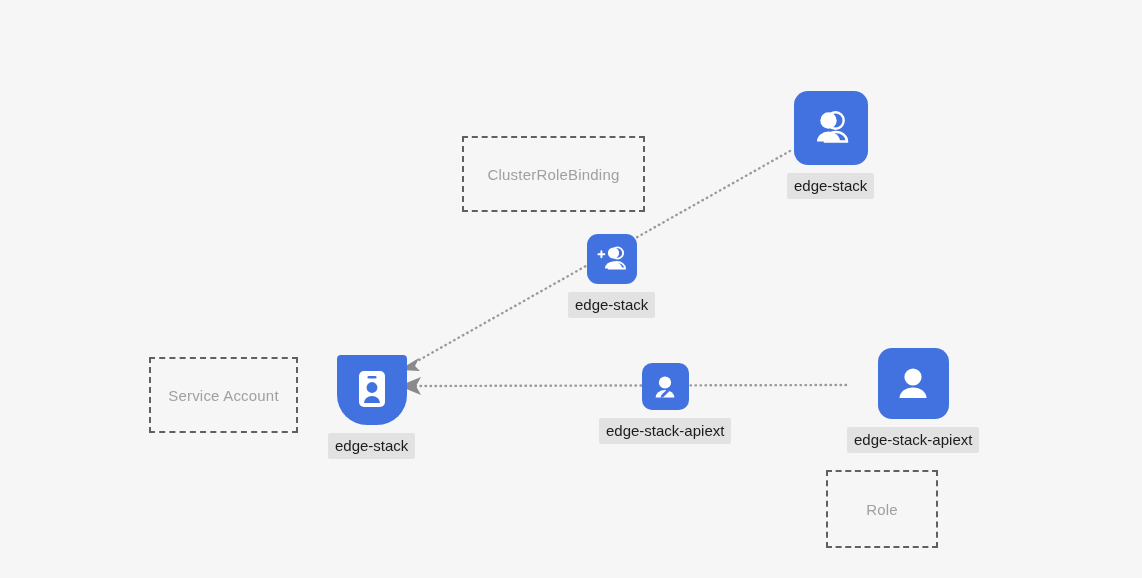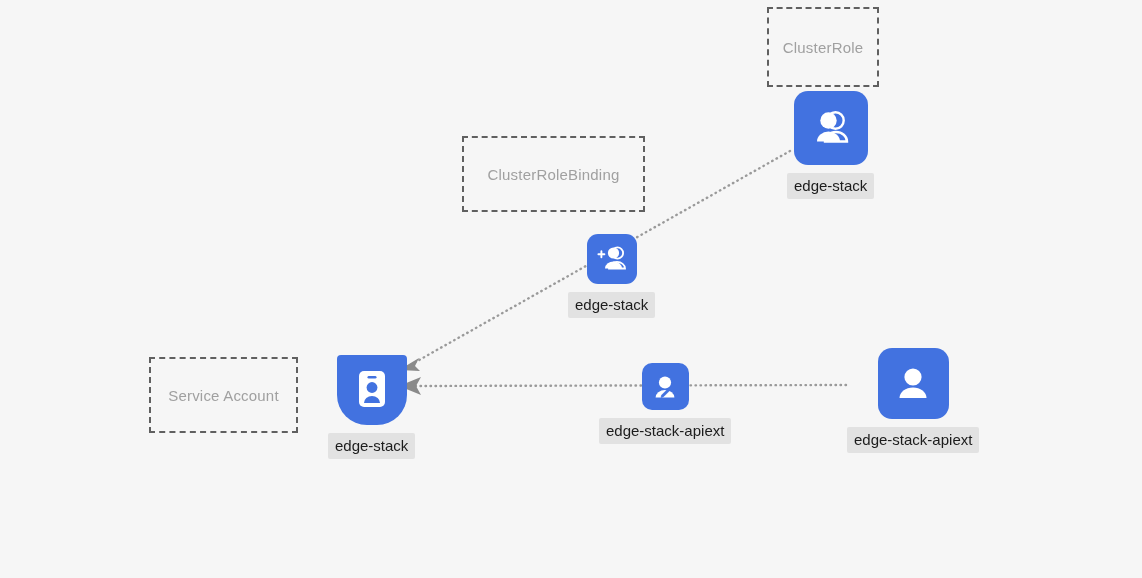--- a/index.html
+++ b/index.html
@@ -92,33 +92,33 @@
 
   <svg id="edges" viewBox="0 0 1142 578" width="1142" height="578">
 
     <line x1="790" y1="151" x2="412" y2="364" stroke="#9a9a9a" stroke-width="2.4" stroke-linecap="round" stroke-dasharray="0.5 4.5"></line>
     <polygon points="399,370 419,358 415,366 420,371" fill="#8a8a8a"></polygon>
 
     <line x1="846" y1="385" x2="414" y2="386" stroke="#9a9a9a" stroke-width="2.4" stroke-linecap="round" stroke-dasharray="0.5 4.5"></line>
     <polygon points="399,386 421,377 416,386 421,395" fill="#8a8a8a"></polygon>
   </svg>
 
-  <div class="kind-box" style="left:767px; top:7px; width:112px; height:80px;">
-    <span class="kind-label">ClusterRole</span>
-  </div>
 
   <div class="kind-box" style="left:149px; top:357px; width:149px; height:76px;">
     <span class="kind-label">Service Account</span>
   </div>
 
   <div class="kind-box" style="left:462px; top:136px; width:183px; height:76px;">
     <span class="kind-label">ClusterRoleBinding</span>
   </div>
 
 
+  <div class="kind-box" style="left:826px; top:470px; width:112px; height:78px;">
+    <span class="kind-label">Role</span>
+  </div>
 
   <div class="node" style="left:787px; top:91px;">
     <div class="node-icon rounded" style="width:74px; height:74px;">
       <svg width="44" height="44" viewBox="0 0 44 44" aria-hidden="true">
 
         <circle cx="26.5" cy="14.5" r="8.2" fill="none" stroke="#ffffff" stroke-width="2.4"></circle>
         <path d="M16 35.5 a11 9.5 0 0 1 22 0 z" fill="none" stroke="#ffffff" stroke-width="2.4"></path>
 
         <circle cx="19.5" cy="14.5" r="8.2" fill="#ffffff"></circle>
         <path d="M8 35.5 a11.5 10 0 0 1 23 0 z" fill="#ffffff"></path>

